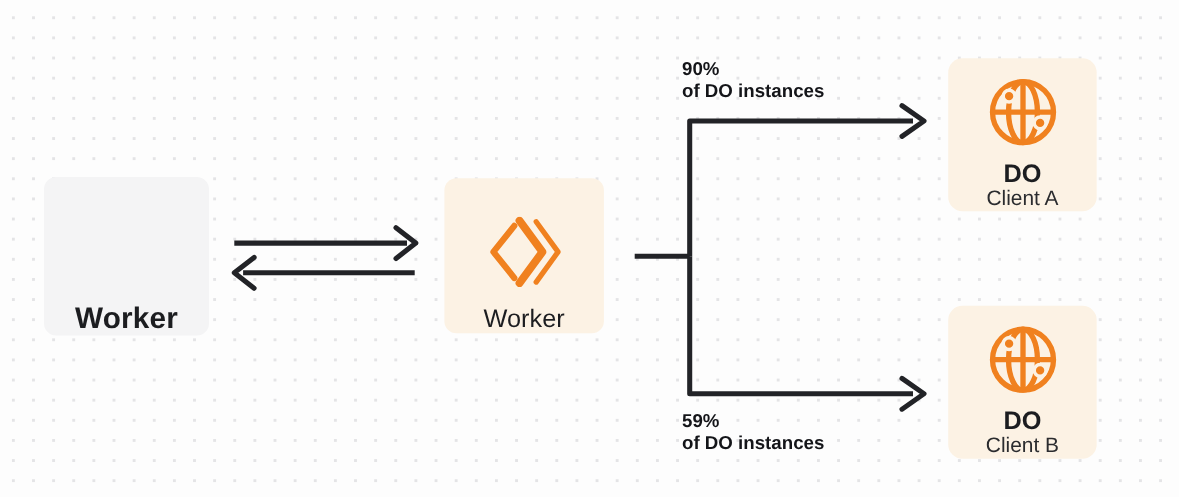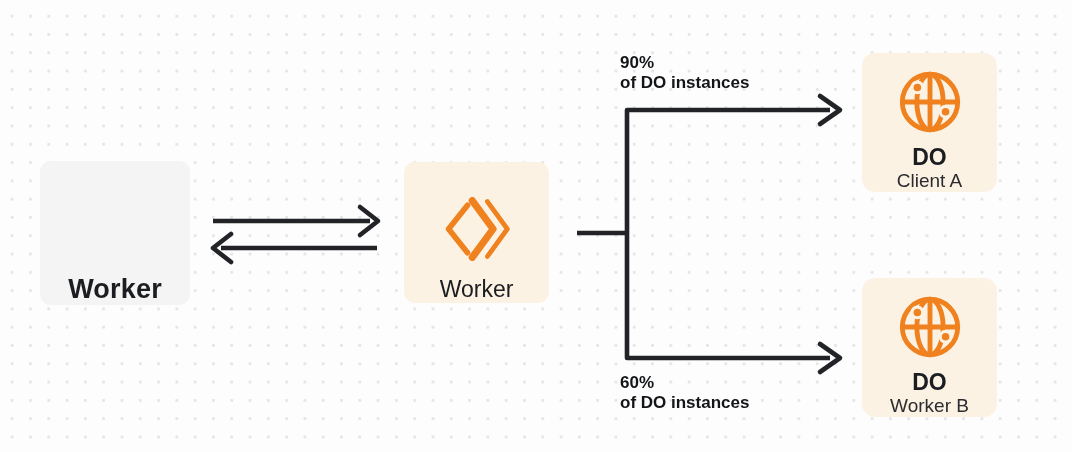--- a/index.html
+++ b/index.html
@@ -147,21 +147,21 @@
     </span>
     <span class="node-label">Worker</span>
   </div>
 
   <div class="branch-label branch-label-top">
     <div>90%</div>
     <div>of DO instances</div>
   </div>
 
   <div class="branch-label branch-label-bottom">
-    <div>60%</div>
+    <div>59%</div>
     <div>of DO instances</div>
   </div>
 
   <div class="node node-do node-do-a">
     <span class="icon-block">
       <svg width="70" height="70" viewBox="0 0 72 72">
         <circle cx="36" cy="36" r="28.5" fill="none" stroke="#f0811f" stroke-width="5"></circle>
         <ellipse cx="36" cy="36" rx="13.5" ry="28.5" fill="none" stroke="#f0811f" stroke-width="5"></ellipse>
         <line x1="36" y1="7.5" x2="36" y2="64.5" stroke="#f0811f" stroke-width="5"></line>
         <line x1="7.5" y1="36" x2="64.5" y2="36" stroke="#f0811f" stroke-width="5"></line>
@@ -178,16 +178,16 @@
       <svg width="70" height="70" viewBox="0 0 72 72">
         <circle cx="36" cy="36" r="28.5" fill="none" stroke="#f0811f" stroke-width="5"></circle>
         <ellipse cx="36" cy="36" rx="13.5" ry="28.5" fill="none" stroke="#f0811f" stroke-width="5"></ellipse>
         <line x1="36" y1="7.5" x2="36" y2="64.5" stroke="#f0811f" stroke-width="5"></line>
         <line x1="7.5" y1="36" x2="64.5" y2="36" stroke="#f0811f" stroke-width="5"></line>
         <circle cx="23" cy="21" r="5.5" fill="#f0811f" stroke="#fcf2e4" stroke-width="3.2"></circle>
         <circle cx="52" cy="46" r="5.5" fill="#f0811f" stroke="#fcf2e4" stroke-width="3.2"></circle>
       </svg>
     </span>
     <span class="node-title">DO</span>
-    <span class="node-subtitle">Worker B</span>
+    <span class="node-subtitle">Client B</span>
   </div>
 
 </div>
 
 </body></html>

